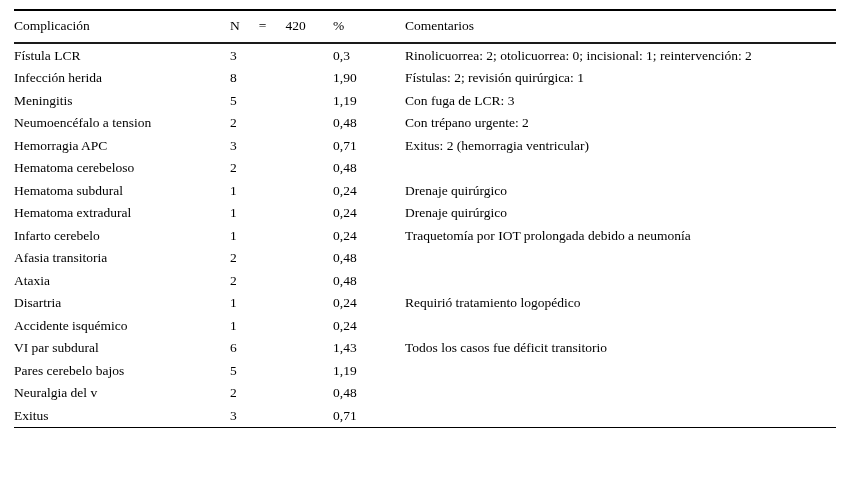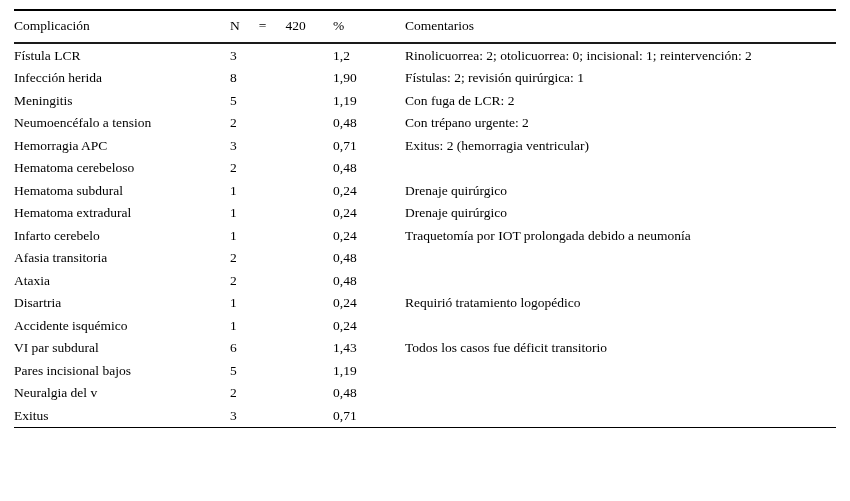--- a/index.html
+++ b/index.html
@@ -82,34 +82,34 @@
         </th>
         <th>
           <span>Comentarios</span>
         </th>
       </tr>
     </thead>
     <tbody>
         <tr>
           <td>Fístula LCR</td>
           <td>3</td>
-          <td>1,2</td>
+          <td>0,3</td>
           <td>Rinolicuorrea: 2; otolicuorrea: 0; incisional: 1; reintervención: 2</td>
         </tr>
         <tr>
           <td>Infección herida</td>
           <td>8</td>
           <td>1,90</td>
           <td>Fístulas: 2; revisión quirúrgica: 1</td>
         </tr>
         <tr>
           <td>Meningitis</td>
           <td>5</td>
           <td>1,19</td>
-          <td>Con fuga de LCR: 2</td>
+          <td>Con fuga de LCR: 3</td>
         </tr>
         <tr>
           <td>Neumoencéfalo a tension</td>
           <td>2</td>
           <td>0,48</td>
           <td>Con trépano urgente: 2</td>
         </tr>
         <tr>
           <td>Hemorragia APC</td>
           <td>3</td>
@@ -164,21 +164,21 @@
           <td>0,24</td>
           <td></td>
         </tr>
         <tr>
           <td>VI par subdural</td>
           <td>6</td>
           <td>1,43</td>
           <td>Todos los casos fue déficit transitorio</td>
         </tr>
         <tr>
-          <td>Pares incisional bajos</td>
+          <td>Pares cerebelo bajos</td>
           <td>5</td>
           <td>1,19</td>
           <td></td>
         </tr>
         <tr>
           <td>Neuralgia del v</td>
           <td>2</td>
           <td>0,48</td>
           <td></td>
         </tr>

